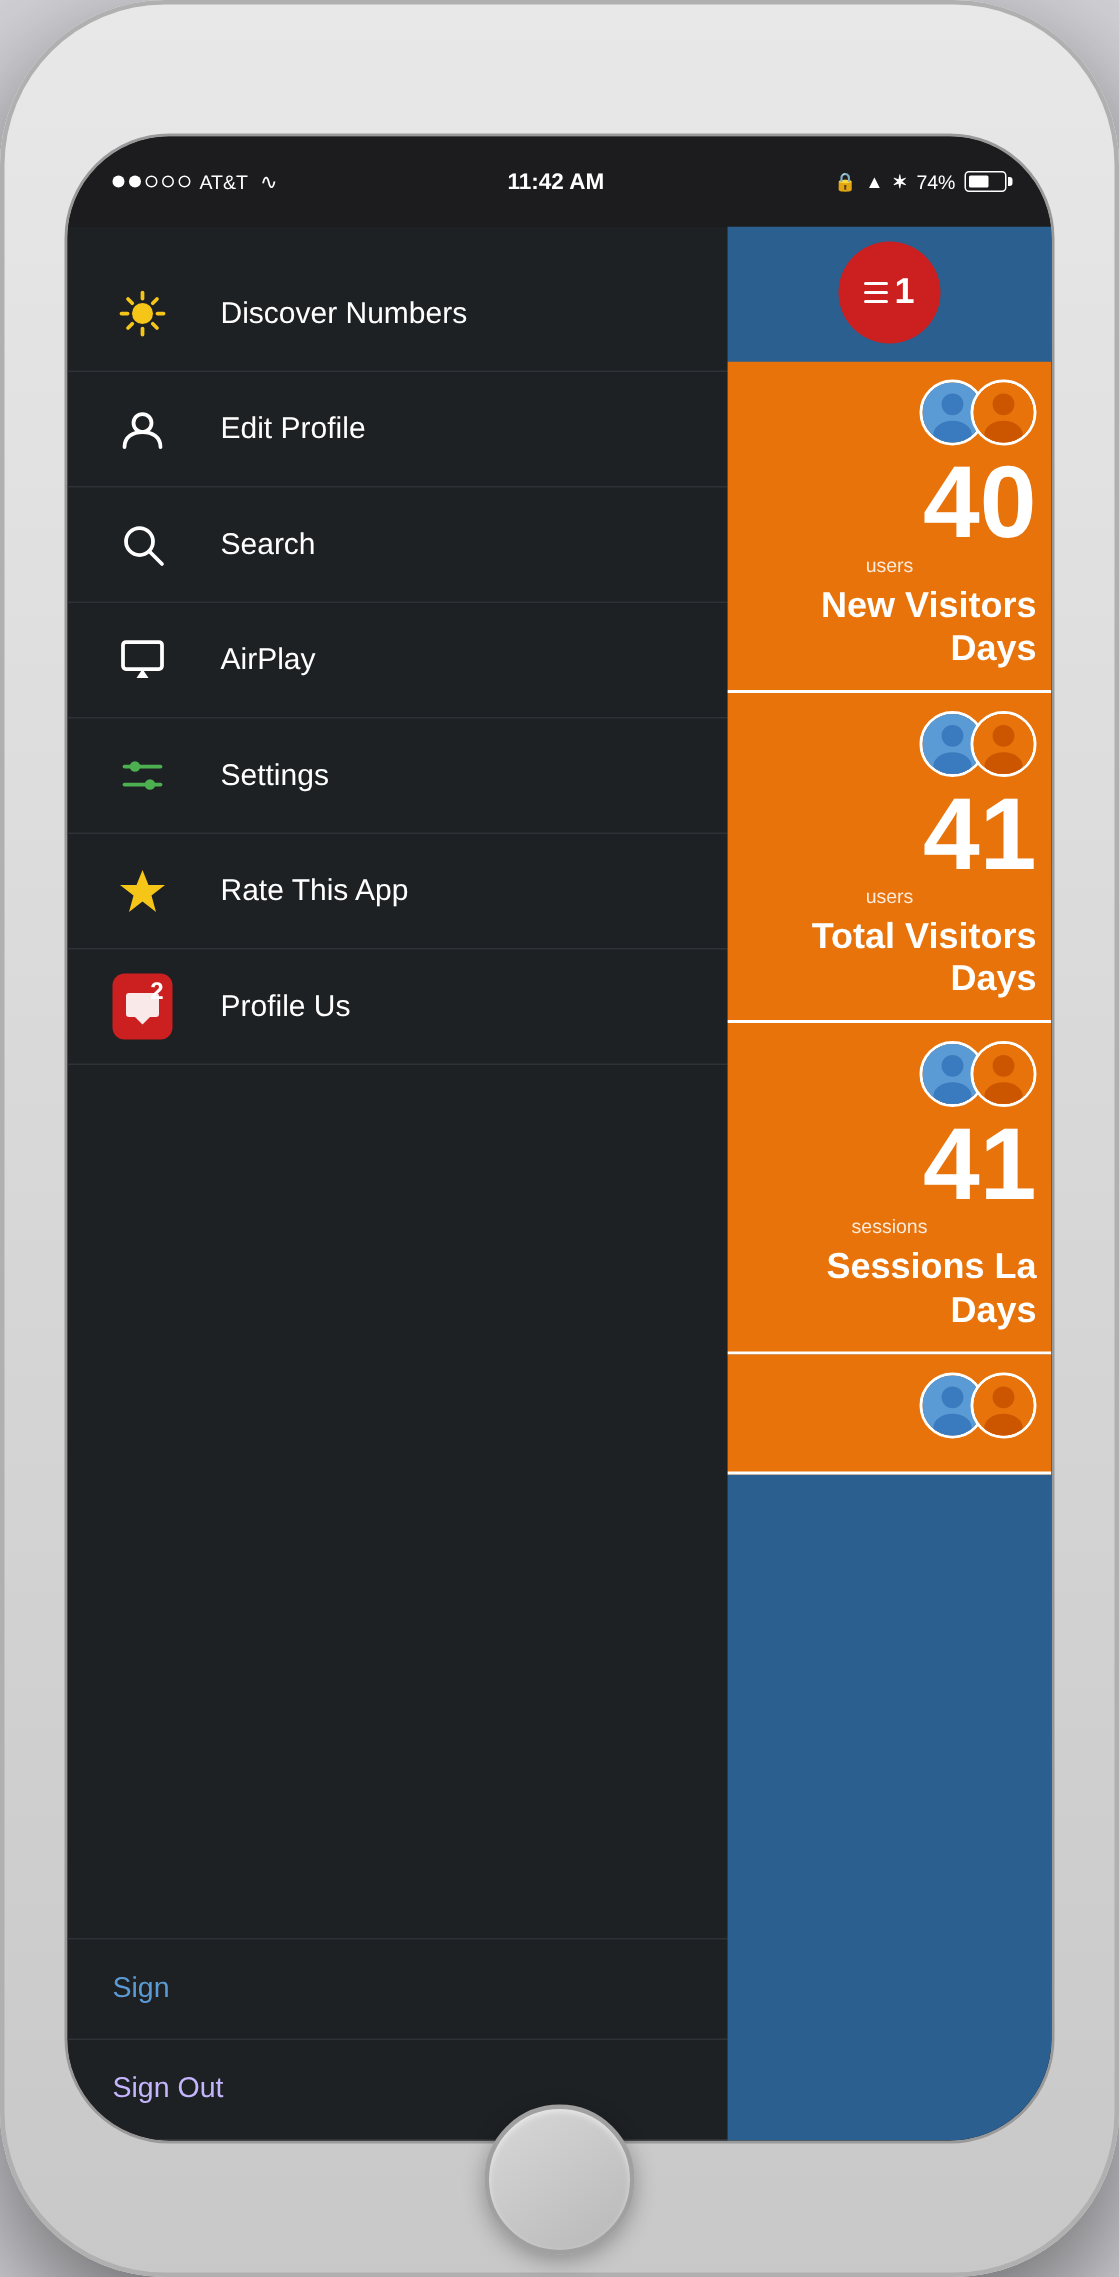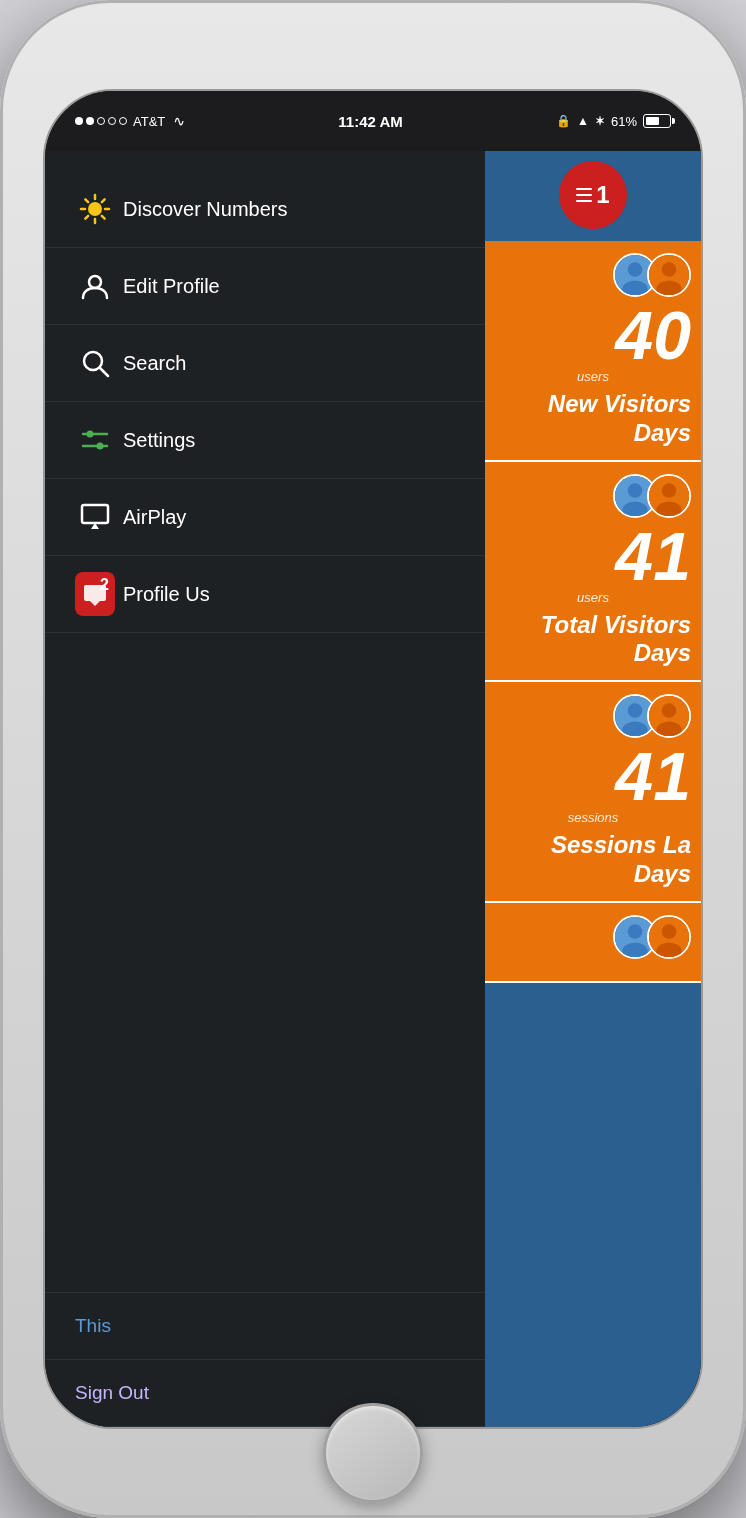--- a/index.html
+++ b/index.html
@@ -169,21 +169,21 @@
       flex: 1;
       padding-top: 20px;
     }
 
     .menu-item {
       display: flex;
       align-items: center;
       padding: 18px 30px;
       border-bottom: 1px solid #2e3136;
       cursor: pointer;
-      gap: 8px;
+      gap: 32px;
     }
 
     .menu-icon {
       width: 40px;
       height: 40px;
       display: flex;
       align-items: center;
       justify-content: center;
       flex-shrink: 0;
     }
@@ -288,21 +288,20 @@
       bottom: 0;
       overflow: hidden;
     }
 
     .stat-card {
       background: #e8730a;
       padding: 12px 10px 12px 10px;
       border-bottom: 2px solid #fff;
       position: relative;
       min-height: 180px;
-      font-style: italic;
     }
 
     .stat-card-header {
       display: flex;
       justify-content: flex-end;
       margin-bottom: 4px;
     }
 
     .avatar-group {
       display: flex;
@@ -386,21 +385,21 @@
         <span class="wifi-icon">∿</span>
       </div>
       <div class="status-center">11:42 AM</div>
       <div class="status-right">
 
         <span style="font-size:12px;">🔒</span>
 
         <span style="font-size:12px;">▲</span>
 
         <span style="font-size:12px; font-weight:bold;">✶</span>
-        <span>61%</span>
+        <span>74%</span>
         <div class="battery-icon">
           <div class="battery-body">
             <div class="battery-fill"></div>
           </div>
         </div>
       </div>
     </div>
 
     <div class="screen">
 
@@ -442,57 +441,65 @@
                 <circle cx="14" cy="14" r="9" stroke="white" stroke-width="2.5"></circle>
                 <line x1="21" y1="21" x2="29" y2="29" stroke="white" stroke-width="2.5" stroke-linecap="round"></line>
               </svg>
             </div>
             <span class="menu-label">Search</span>
           </div>
 
           <div class="menu-item">
             <div class="menu-icon">
               <svg width="32" height="32" viewBox="0 0 32 32" fill="none">
+                <rect x="3" y="4" width="26" height="18" rx="2" stroke="white" stroke-width="2.5"></rect>
+                <path d="M12 28l4-6 4 6H12z" fill="white"></path>
+              </svg>
+            </div>
+            <span class="menu-label">AirPlay</span>
+          </div>
+
+          <div class="menu-item">
+            <div class="menu-icon">
+              <svg width="32" height="32" viewBox="0 0 32 32" fill="none">
                 <line x1="4" y1="10" x2="28" y2="10" stroke="#4caf50" stroke-width="2.5" stroke-linecap="round"></line>
                 <circle cx="11" cy="10" r="3.5" fill="#4caf50"></circle>
                 <line x1="4" y1="22" x2="28" y2="22" stroke="#4caf50" stroke-width="2.5" stroke-linecap="round"></line>
                 <circle cx="21" cy="22" r="3.5" fill="#4caf50"></circle>
               </svg>
             </div>
             <span class="menu-label">Settings</span>
           </div>
 
           <div class="menu-item">
             <div class="menu-icon">
-              <svg width="32" height="32" viewBox="0 0 32 32" fill="none">
-                <rect x="3" y="4" width="26" height="18" rx="2" stroke="white" stroke-width="2.5"></rect>
-                <path d="M12 28l4-6 4 6H12z" fill="white"></path>
+              <svg width="34" height="34" viewBox="0 0 34 34" fill="none">
+                <polygon points="17,3 21,13 32,13 23,20 26,31 17,24 8,31 11,20 2,13 13,13" fill="#f5c518"></polygon>
               </svg>
             </div>
-            <span class="menu-label">AirPlay</span>
-          </div>
-
+            <span class="menu-label">Rate This App</span>
+          </div>
 
           <div class="menu-item">
             <div class="menu-icon">
               <div class="contact-badge">
                 <svg width="28" height="28" viewBox="0 0 28 28" fill="none">
                   <rect x="3" y="5" width="22" height="16" rx="2" fill="white" opacity="0.9"></rect>
                   <polygon points="9,21 14,26 19,21" fill="white" opacity="0.9"></polygon>
                 </svg>
                 <span style="position:absolute; top:4px; right:6px; font-size:16px; font-weight:900; color:white;">2</span>
               </div>
             </div>
             <span class="menu-label">Profile Us</span>
           </div>
 
         </div>
 
         <div class="menu-bottom">
-          <div class="menu-bottom-item about">This</div>
+          <div class="menu-bottom-item about">Sign</div>
           <div class="menu-bottom-item signout">Sign Out</div>
         </div>
       </div>
 
       <div class="right-panel">
 
         <div class="notif-badge">
           <div class="notif-badge-inner">
             <div class="hamburger-lines">
               <div class="hline"></div>

